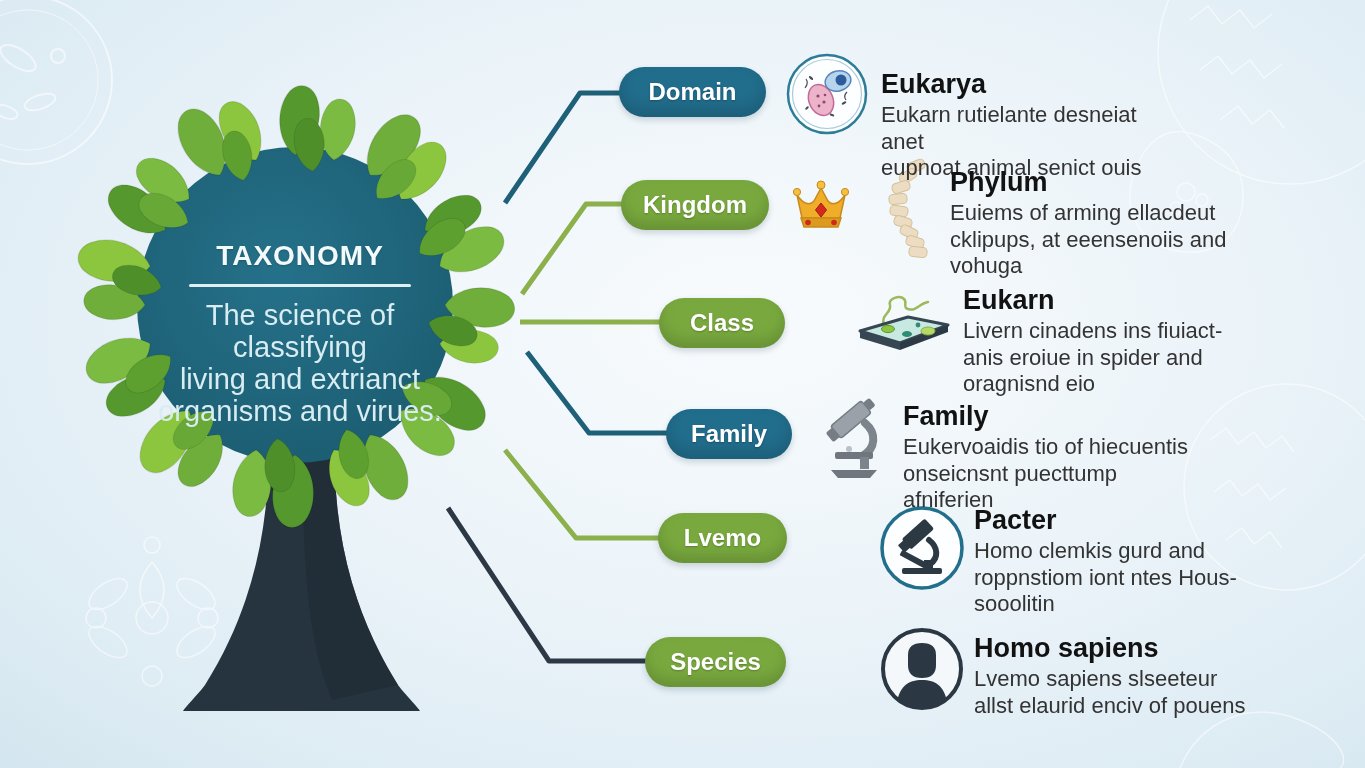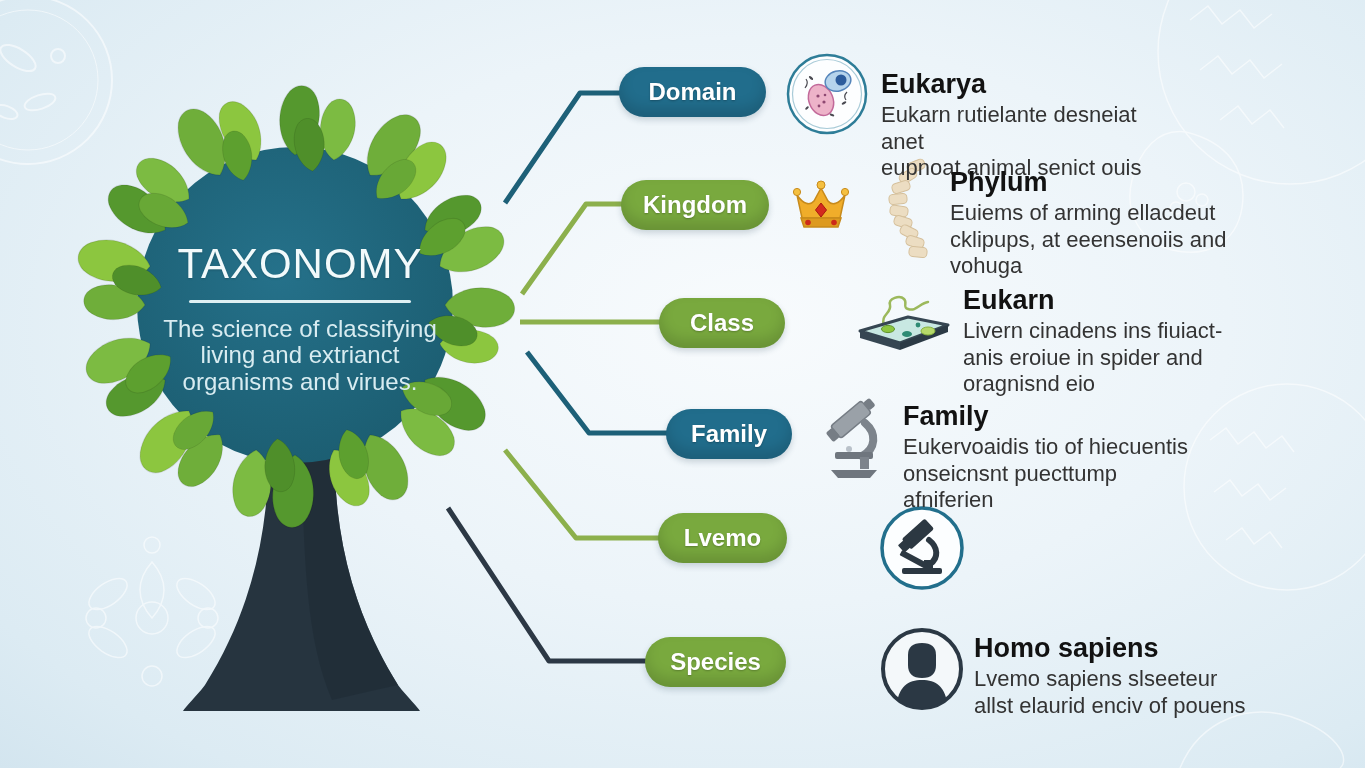--- a/index.html
+++ b/index.html
@@ -1,23 +1,23 @@
 <!DOCTYPE html>
 <html><head>
 <meta charset="utf-8">
 <style>
   html,body{margin:0;padding:0;}
   body{font-family:"Liberation Sans","DejaVu Sans",sans-serif;}
   .stage{position:relative;width:1365px;height:768px;overflow:hidden;
     background:radial-gradient(ellipse at 55% 42%, #f8fbfd 0%, #ecf4f9 45%, #dcebf3 85%, #d3e5ef 100%);}
   .bg{position:absolute;left:0;top:0;}
   .tree-text{position:absolute;left:150px;top:240px;width:300px;text-align:center;color:#eaf6f8;}
-  .title{font-size:42px;font-weight:normal;letter-spacing:1px;color:#f2fafb;text-shadow:0 1px 2px rgba(0,0,0,.18);}
+  .title{font-size:28px;font-weight:bold;letter-spacing:1px;color:#f2fafb;text-shadow:0 1px 2px rgba(0,0,0,.18);}
   .title-rule{width:222px;height:3px;background:#dff0f3;margin:12px auto 13px;border-radius:2px;}
-  .subtitle{font-size:24px;line-height:1.1;color:#d8ecf1;white-space:pre-line;}
+  .subtitle{font-size:29px;line-height:1.1;color:#d8ecf1;white-space:pre-line;}
   .pill{position:absolute;height:50px;border-radius:25px;display:flex;align-items:center;justify-content:center;
     color:#fff;font-size:24px;font-weight:bold;text-shadow:0 1px 2px rgba(0,0,0,.25);
     box-shadow:inset 0 -8px 14px rgba(0,0,0,.14), 0 3px 6px rgba(30,60,80,.20);}
   .entry{position:absolute;color:#1b1b1b;}
   .entry-heading{font-size:27px;font-weight:bold;color:#121212;margin-bottom:4px;line-height:1.05;}
   .entry-desc{font-size:22px;line-height:1.2;color:#333;white-space:pre-line;}
   .icon{position:absolute;}
 </style>
 </head>
 <body>
@@ -255,19 +255,25 @@
     <div class="entry-heading">Eukarn</div>
     <div class="entry-desc">Livern cinadens ins fiuiact-
 anis eroiue in spider and
 oragnisnd eio</div>
   </div>
   <div class="entry" style="left:903px;top:402px;width:290px;">
     <div class="entry-heading">Family</div>
     <div class="entry-desc">Eukervoaidis tio of hiecuentis
 onseicnsnt puecttump afniferien</div>
   </div>
+  <div class="entry" style="left:974px;top:506px;width:290px;">
+    <div class="entry-heading">Pacter</div>
+    <div class="entry-desc">Homo clemkis gurd and
+roppnstiom iont ntes Hous-
+sooolitin</div>
+  </div>
   <div class="entry" style="left:974px;top:634px;width:290px;">
     <div class="entry-heading">Homo sapiens</div>
     <div class="entry-desc">Lvemo sapiens slseeteur
 allst elaurid enciv of pouens</div>
   </div>
 
 </div>
 
 </body></html>

